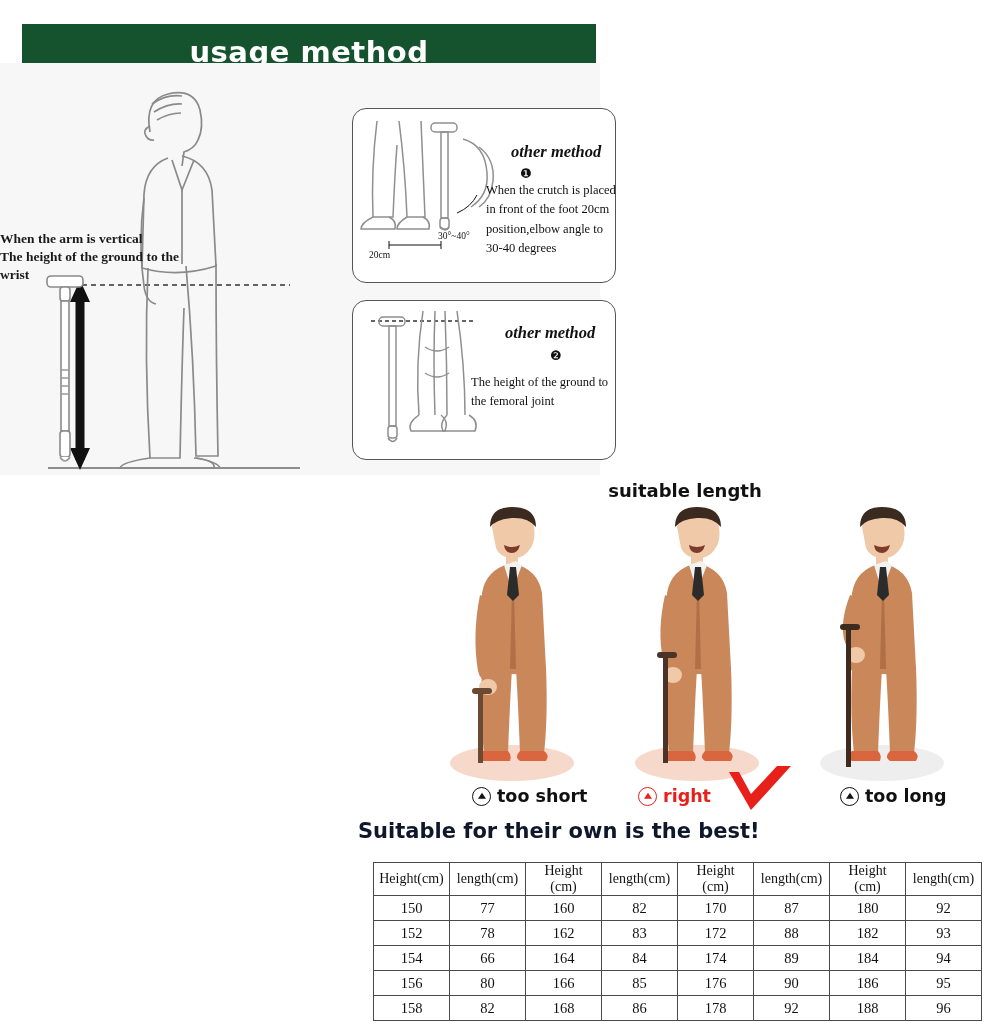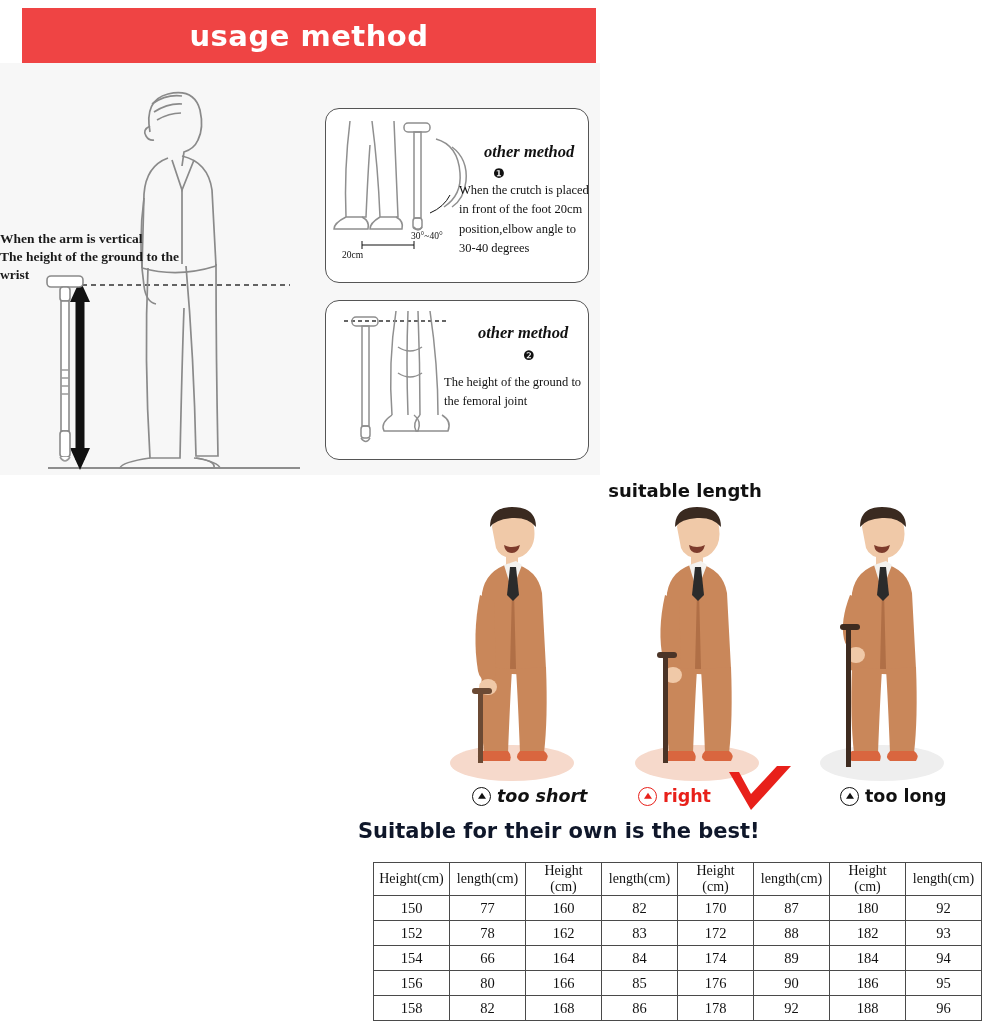--- a/index.html
+++ b/index.html
@@ -16,24 +16,24 @@
   }
   .page {
     position: absolute;
     inset: 0;
   }
 
   
   #usage-banner {
     position: absolute;
     left: 22px;
-    top: 8px;
+    top: 24px;
     width: 574px;
     height: 55px;
-    background: #ef4444;
+    background: #14532d;
   }
   #usage-banner .banner-text {
     position: absolute;
     left: 0; right: 0;
     top: 50%;
     transform: translateY(-50%);
     text-align: center;
     color: #ffffff;
     font-size: 29px;
     font-weight: bold;
@@ -71,20 +71,21 @@
     line-height: 1.35em;
     font-family: "Liberation Serif", serif;
   }
 
   
   .method-card {
     position: absolute;
     background: #ffffff;
     border: 1.4px solid #555;
     border-radius: 14px;
+    margin-left: 27px;
   }
   #method-card-1 {
     left: 325px;
     top: 108px;
     width: 262px;
     height: 173px;
   }
   #method-card-2 {
     left: 325px;
     top: 300px;
@@ -171,21 +172,21 @@
     position: absolute;
     top: 0;
     display: flex;
     align-items: center;
     gap: 6px;
     font-size: 17.5px;
     font-weight: bold;
     font-family: "DejaVu Sans", sans-serif;
     color: #111;
   }
-  #caption-0 { left: 52px; font-style: italic; }
+  #caption-0 { left: 52px; }
   #caption-1 { left: 218px; color: #e8201a; }
   #caption-2 { left: 420px; }
   .caret-badge {
     display: inline-block;
     width: 17px;
     height: 17px;
     border-radius: 50%;
     border: 1.6px solid currentColor;
     position: relative;
   }

